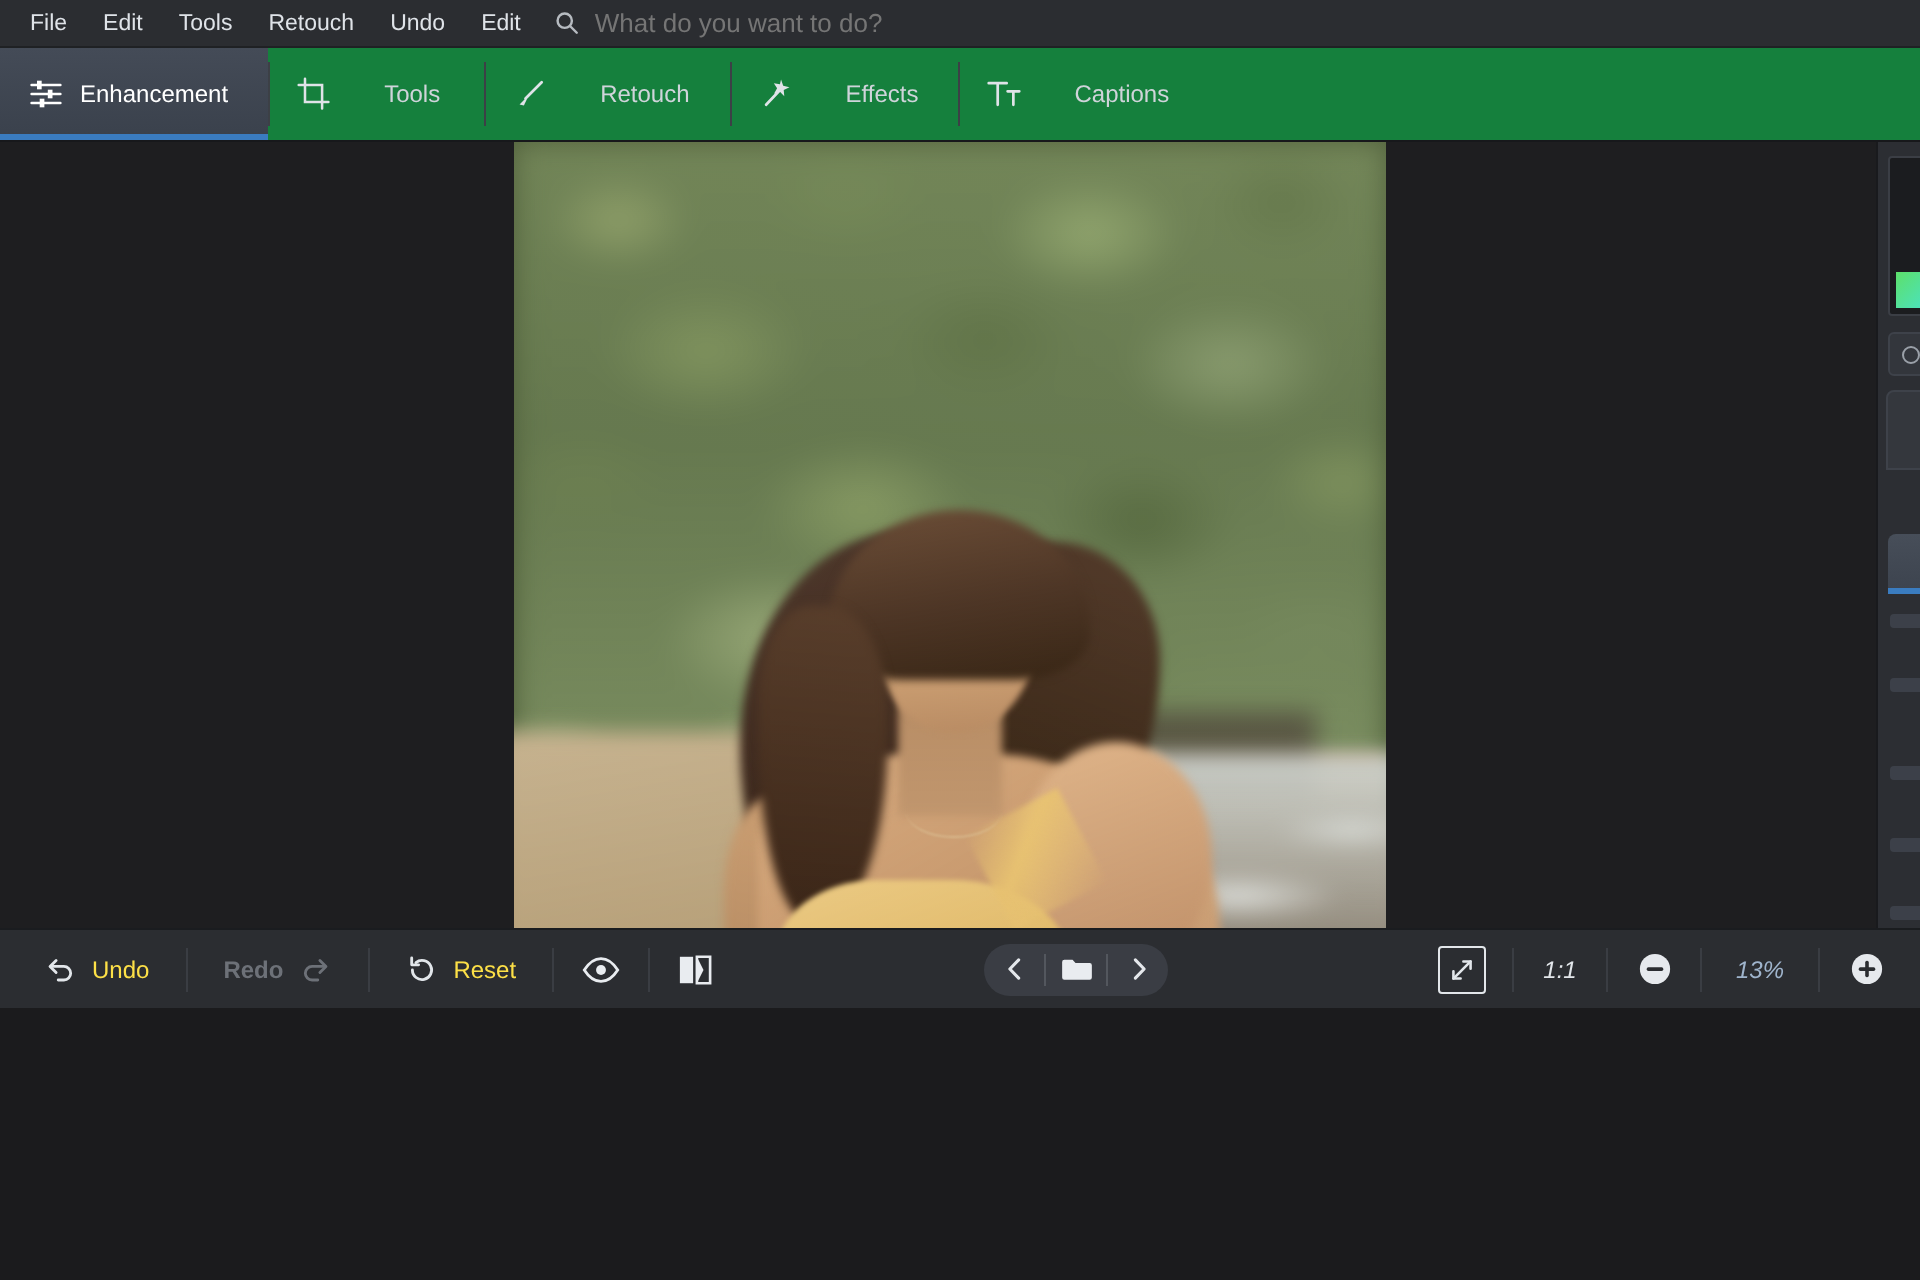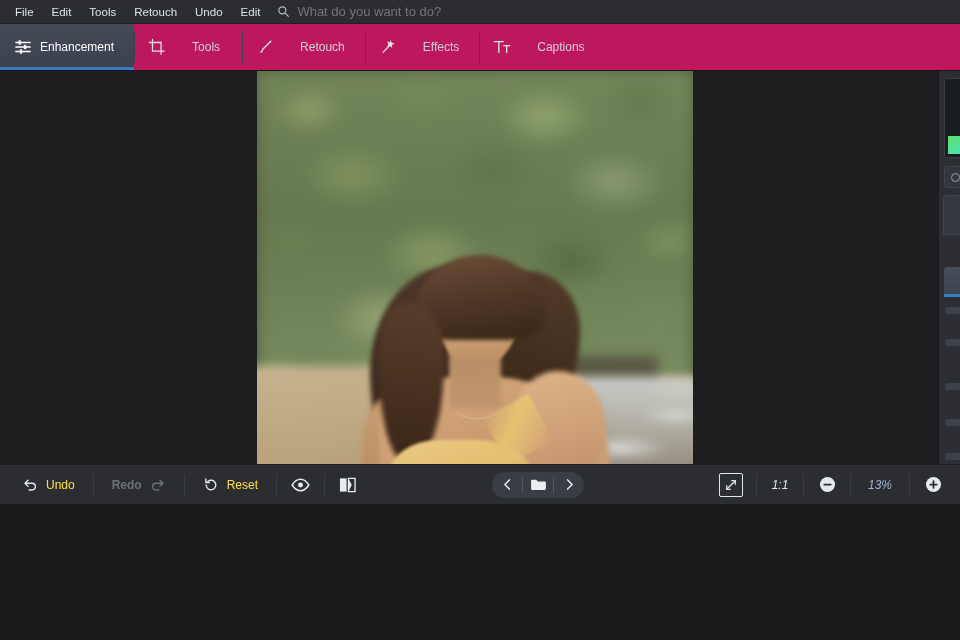--- a/index.html
+++ b/index.html
@@ -32,21 +32,21 @@
   .search-icon { width:13px; height:13px; flex:0 0 13px; opacity:.85; }
   .search-placeholder {
     font-size:13px; color:#8d9299; white-space:nowrap;
     background:transparent; border:none; outline:none; width:300px;
     font-family:"Liberation Sans", sans-serif;
   }
 
   
   .tabbar {
     height:47px; flex:0 0 47px;
-    background:#be185d;
+    background:#15803d;
     display:flex; align-items:stretch;
     border-bottom:1px solid #17181b;
     position:relative;
   }
   .tab {
     display:flex; align-items:center; gap:6px;
     padding:0 20px 0 12px;
     position:relative;
     min-width:108px;
     color:#cfd4da;

